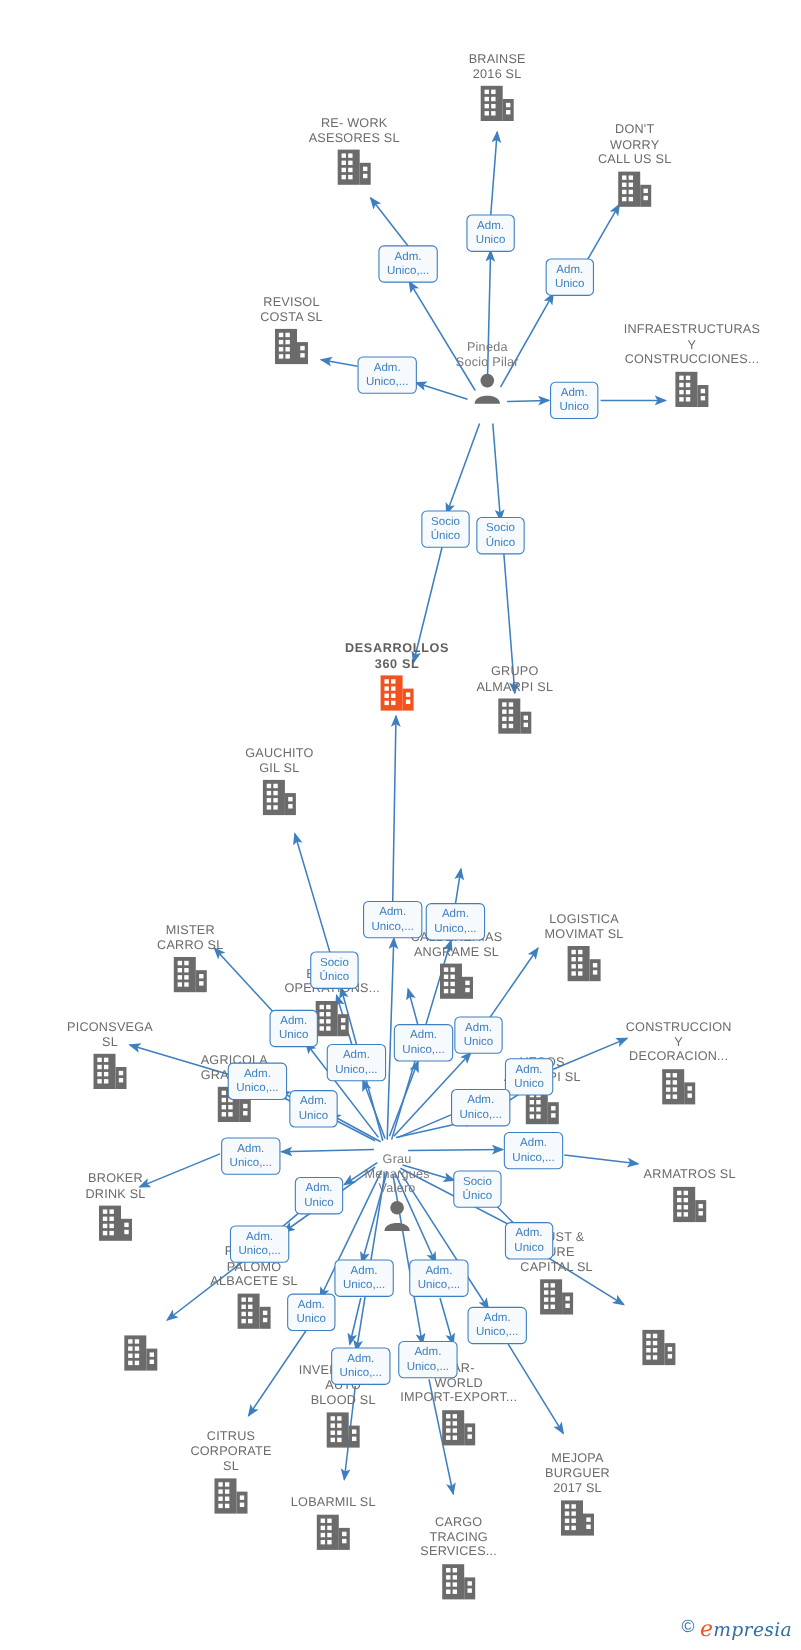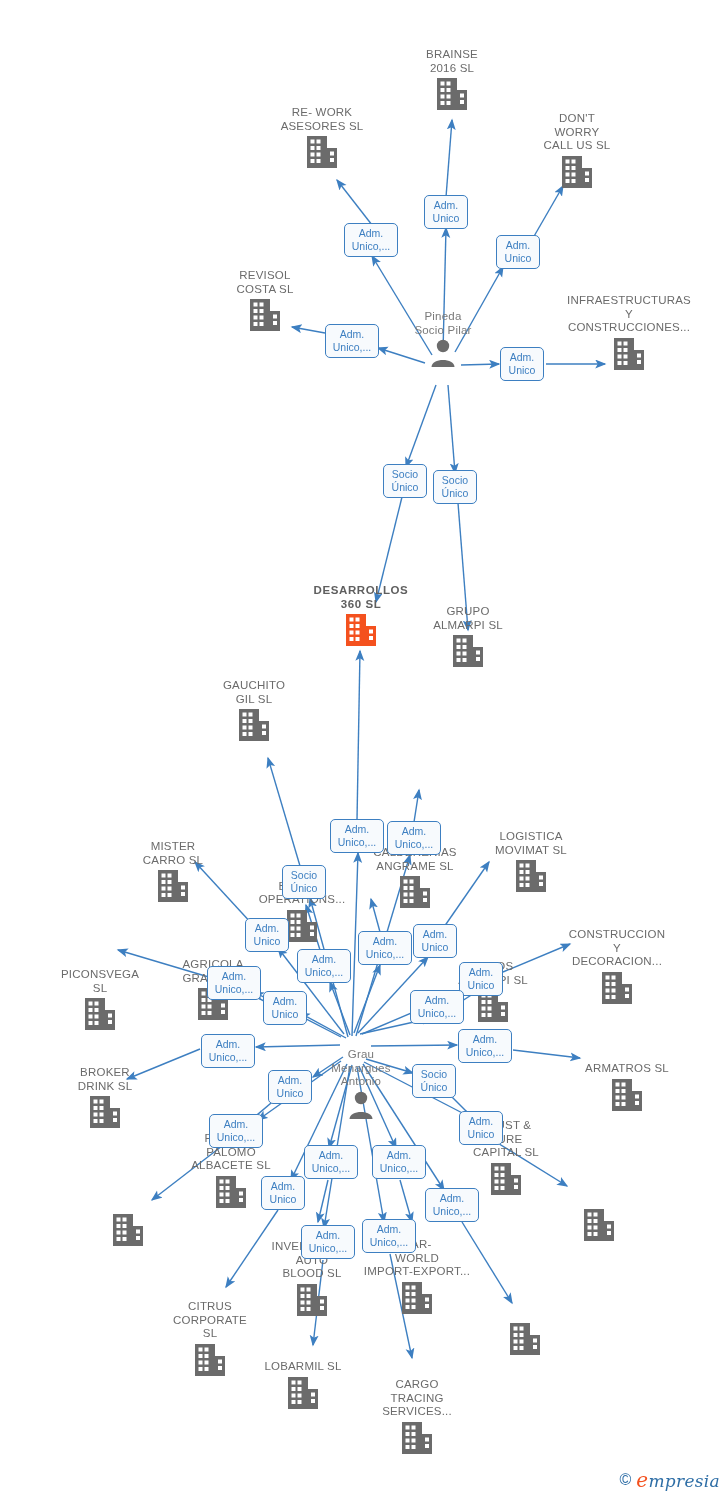--- a/index.html
+++ b/index.html
@@ -323,21 +323,21 @@
             <rect x="5.5" y="12" width="4" height="4" fill="#fff"></rect>
             <rect x="11.5" y="12" width="4" height="4" fill="#fff"></rect>
             <rect x="5.5" y="18.5" width="4" height="4" fill="#fff"></rect>
             <rect x="11.5" y="18.5" width="4" height="4" fill="#fff"></rect>
             <rect x="5.5" y="25" width="4" height="4" fill="#fff"></rect>
             <rect x="11.5" y="25" width="4" height="4" fill="#fff"></rect>
             <rect x="25" y="17.5" width="4" height="4" fill="#fff"></rect>
             <rect x="25" y="24" width="4" height="4" fill="#fff"></rect>
           </svg></span>
       </div>
-      <div class="node company" style="left: 100px; top: 928px; margin-top: 40px;">
+      <div class="node company" style="left: 100px; top: 928px;">
         <div class="lbl">PICONSVEGA
 SL</div>
         <span class="ico"><svg width="34" height="36" viewBox="0 0 34 36">
             <rect x="2" y="2" width="20" height="32" fill="#6b6b6b"></rect>
             <rect x="22" y="14" width="10" height="20" fill="#6b6b6b"></rect>
             <rect x="5.5" y="5.5" width="4" height="4" fill="#fff"></rect>
             <rect x="11.5" y="5.5" width="4" height="4" fill="#fff"></rect>
             <rect x="5.5" y="12" width="4" height="4" fill="#fff"></rect>
             <rect x="11.5" y="12" width="4" height="4" fill="#fff"></rect>
             <rect x="5.5" y="18.5" width="4" height="4" fill="#fff"></rect>
@@ -399,21 +399,21 @@
             <rect x="11.5" y="18.5" width="4" height="4" fill="#fff"></rect>
             <rect x="5.5" y="25" width="4" height="4" fill="#fff"></rect>
             <rect x="11.5" y="25" width="4" height="4" fill="#fff"></rect>
             <rect x="25" y="17.5" width="4" height="4" fill="#fff"></rect>
             <rect x="25" y="24" width="4" height="4" fill="#fff"></rect>
           </svg></span>
       </div>
       <div class="node person" style="left: 361px; top: 1048px;">
         <div class="lbl">Grau
 Menargues
-Antonio</div>
+Valero</div>
         <span class="ico"><svg width="30" height="30" viewBox="0 0 30 30">
             <circle cx="15" cy="8" r="6.2" fill="#6b6b6b"></circle>
             <path d="M3.5,29 C3.5,19.5 26.5,19.5 26.5,29 Z" fill="#6b6b6b"></path>
           </svg></span>
       </div>
       <div class="node company" style="left: 105px; top: 1066px;">
         <div class="lbl">BROKER
 DRINK SL</div>
         <span class="ico"><svg width="34" height="36" viewBox="0 0 34 36">
             <rect x="2" y="2" width="20" height="32" fill="#6b6b6b"></rect>
@@ -568,20 +568,23 @@
             <rect x="11.5" y="12" width="4" height="4" fill="#fff"></rect>
             <rect x="5.5" y="18.5" width="4" height="4" fill="#fff"></rect>
             <rect x="11.5" y="18.5" width="4" height="4" fill="#fff"></rect>
             <rect x="5.5" y="25" width="4" height="4" fill="#fff"></rect>
             <rect x="11.5" y="25" width="4" height="4" fill="#fff"></rect>
             <rect x="25" y="17.5" width="4" height="4" fill="#fff"></rect>
             <rect x="25" y="24" width="4" height="4" fill="#fff"></rect>
           </svg></span>
       </div>
       <div class="node company" style="left: 525px; top: 1320px;">
+        <div class="lbl">MEJOPA
+BURGUER
+2017  SL</div>
         <span class="ico"><svg width="34" height="36" viewBox="0 0 34 36">
             <rect x="2" y="2" width="20" height="32" fill="#6b6b6b"></rect>
             <rect x="22" y="14" width="10" height="20" fill="#6b6b6b"></rect>
             <rect x="5.5" y="5.5" width="4" height="4" fill="#fff"></rect>
             <rect x="11.5" y="5.5" width="4" height="4" fill="#fff"></rect>
             <rect x="5.5" y="12" width="4" height="4" fill="#fff"></rect>
             <rect x="11.5" y="12" width="4" height="4" fill="#fff"></rect>
             <rect x="5.5" y="18.5" width="4" height="4" fill="#fff"></rect>
             <rect x="11.5" y="18.5" width="4" height="4" fill="#fff"></rect>
             <rect x="5.5" y="25" width="4" height="4" fill="#fff"></rect>

